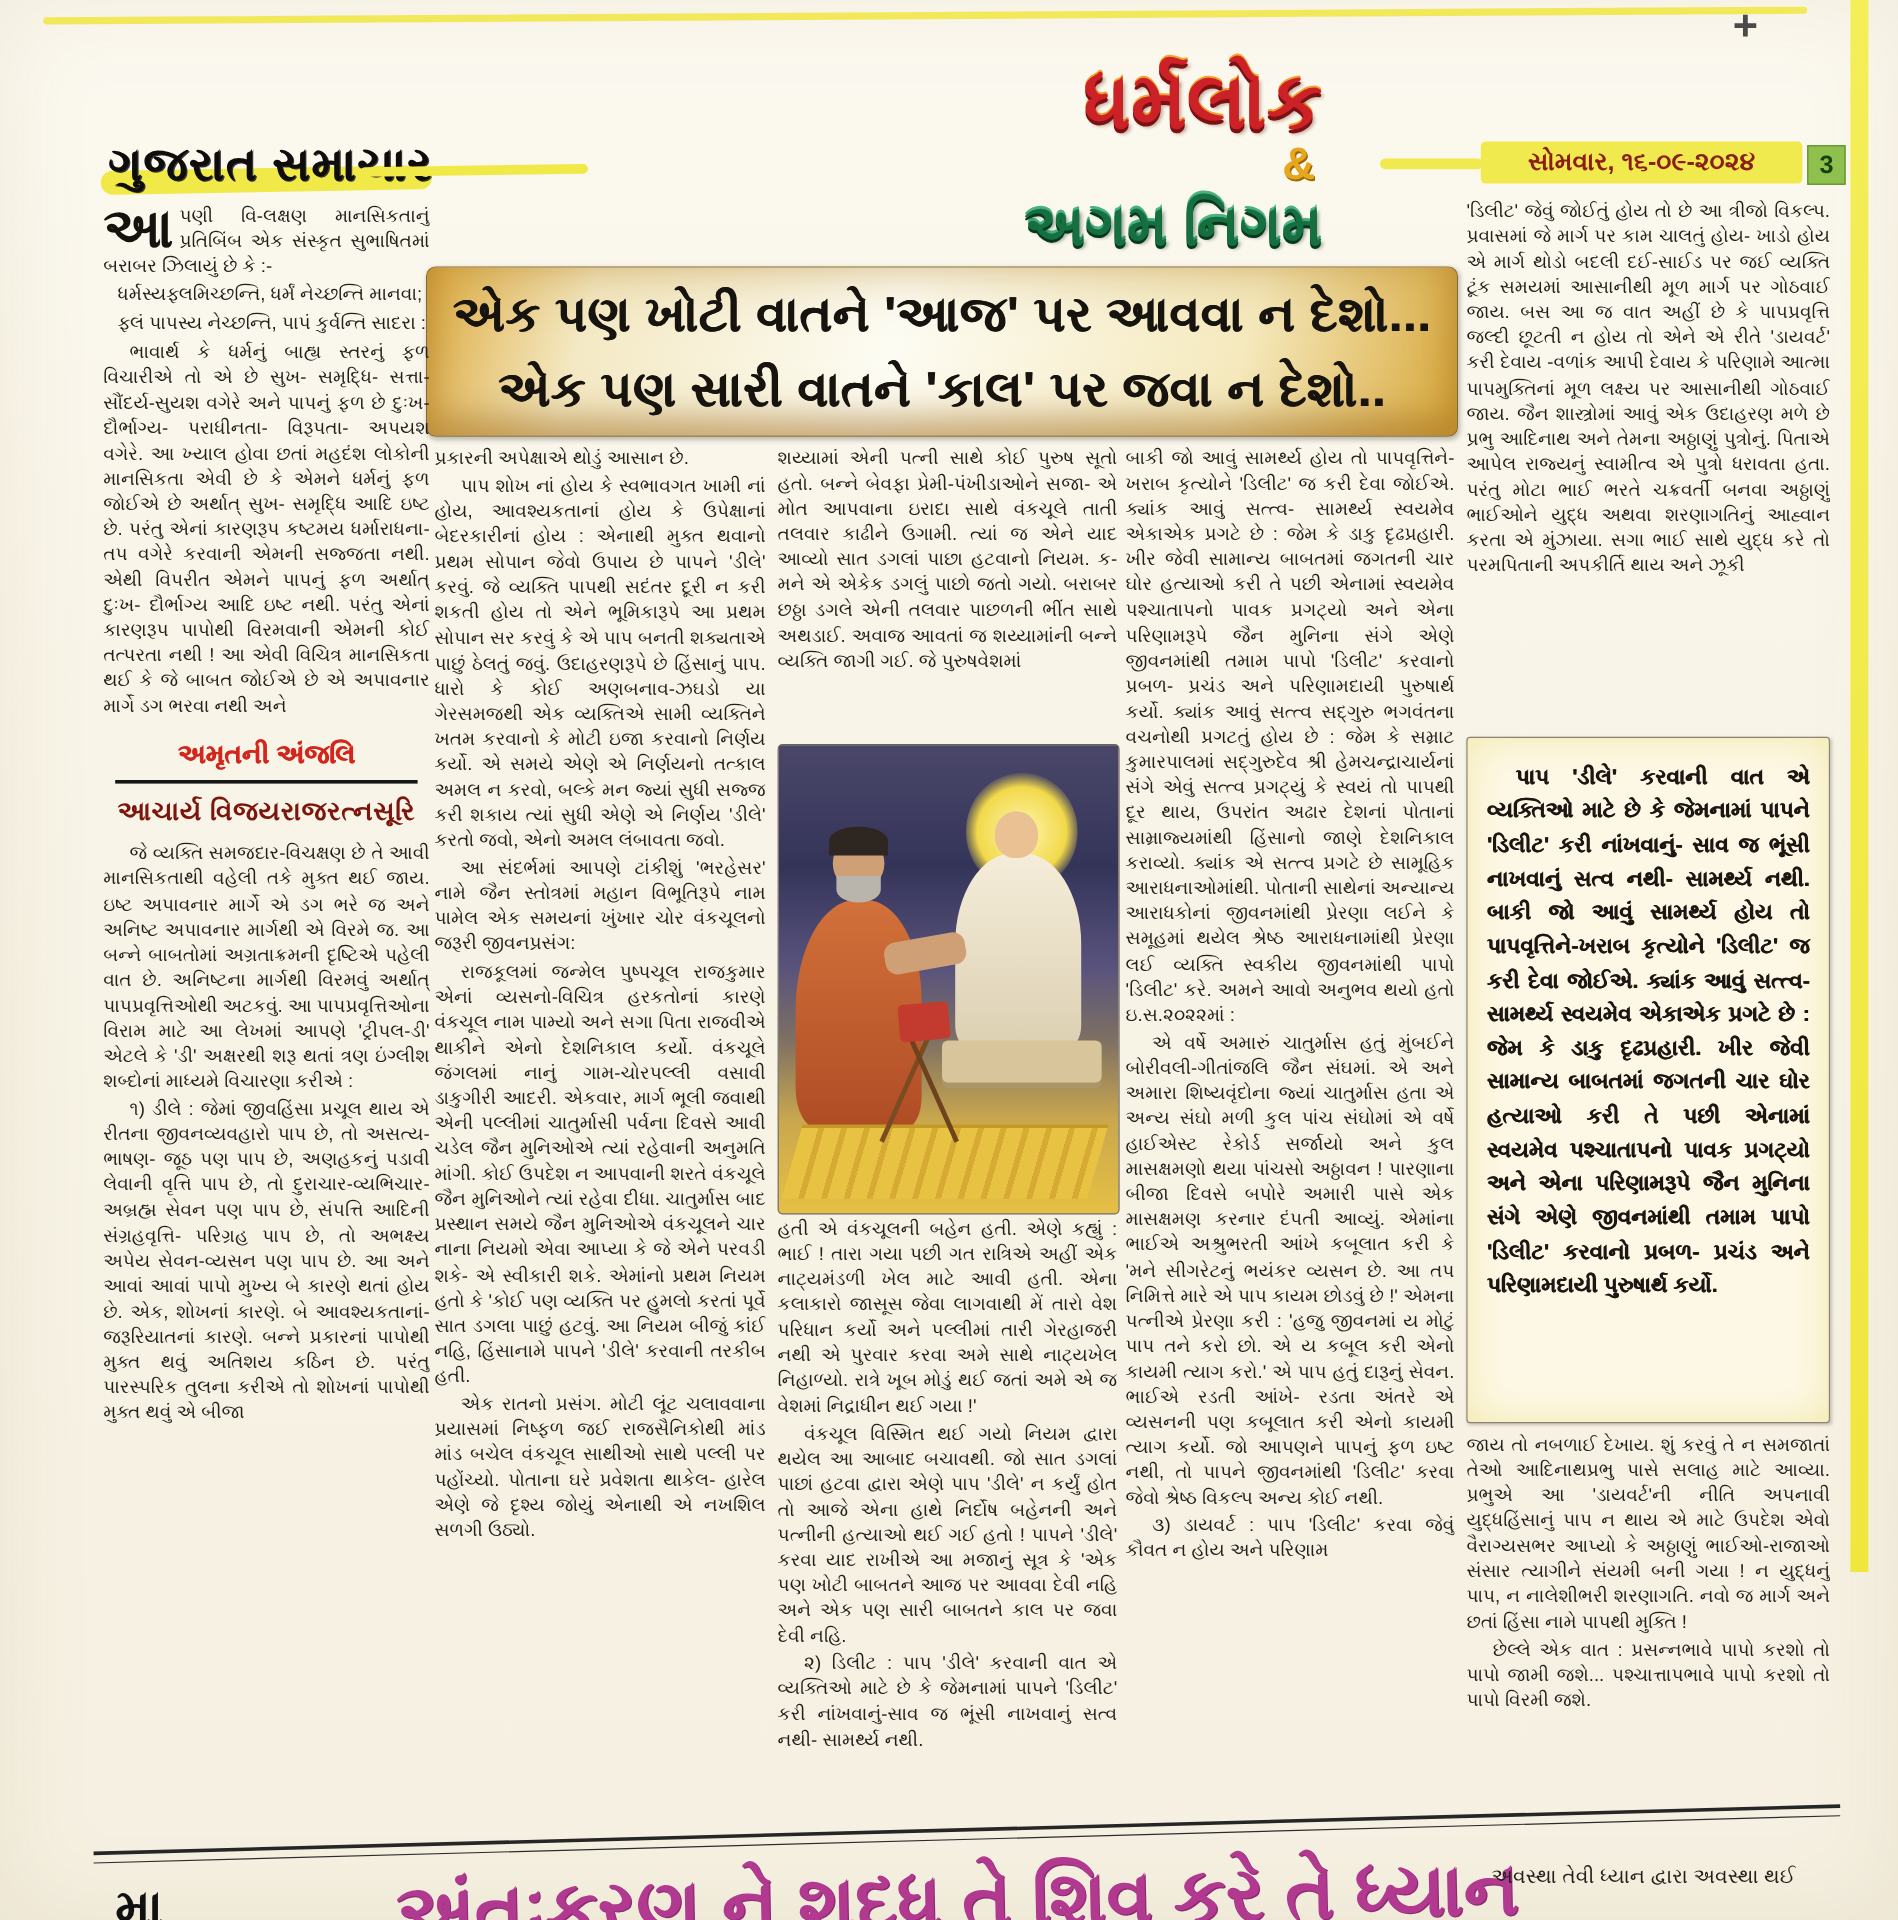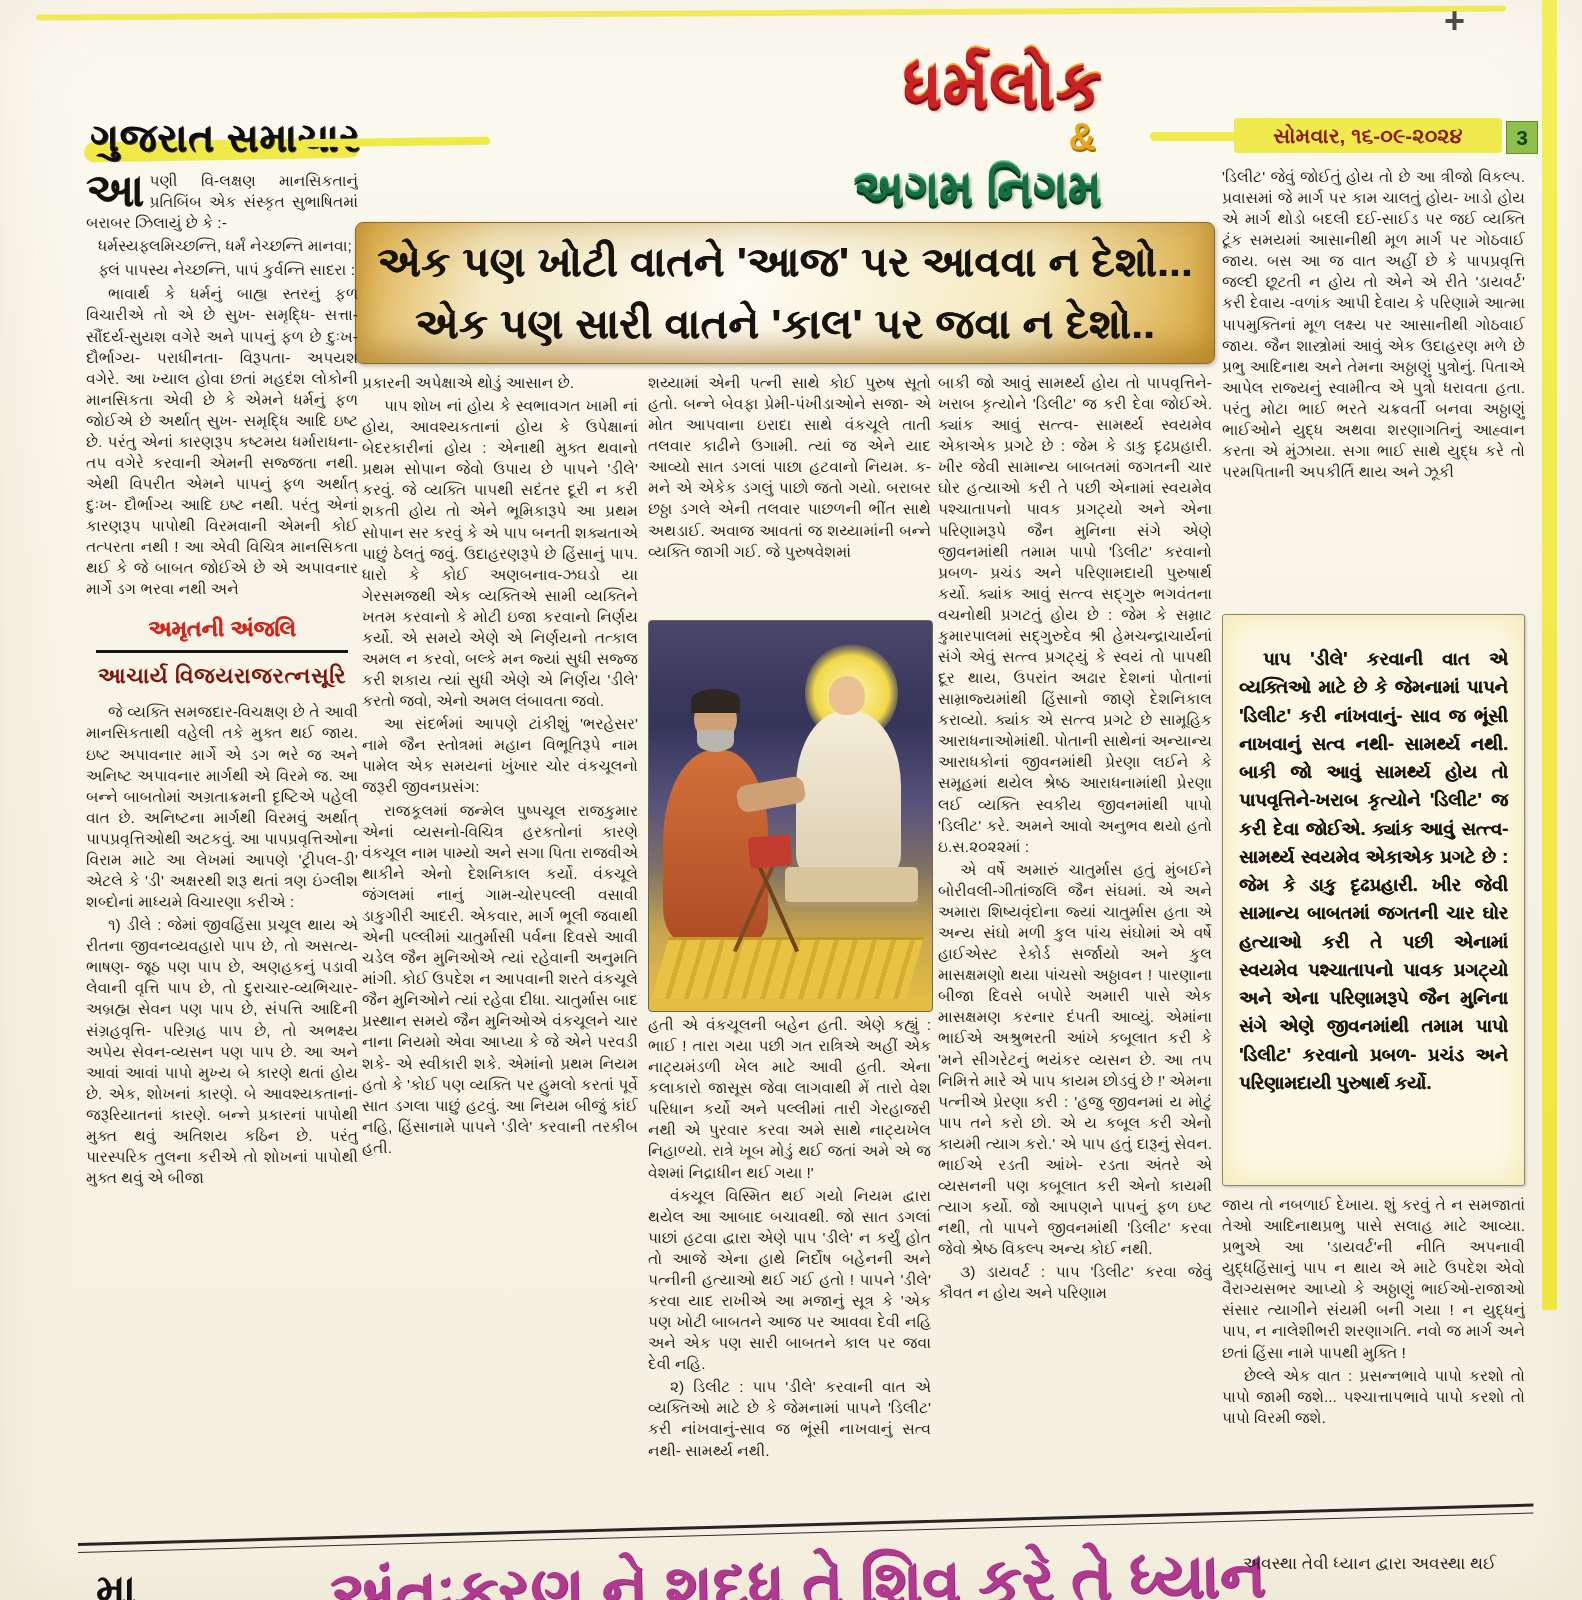--- a/index.html
+++ b/index.html
@@ -63,21 +63,21 @@
   .col p.shloka{text-indent:12px;margin-bottom:3px;}
   .dropcap{float:left;font-size:46px;line-height:36px;font-weight:900;padding:2px 5px 0 0;color:#15120e;}
 
   .sect{margin:14px 4px 10px 4px;text-align:center;}
   .sect-title{color:#d3261c;font-size:22px;font-weight:900;text-shadow:.5px 0 0 #d3261c;}
   .sect-rule{border-top:3.5px solid #161616;margin:7px 6px 8px 6px;}
   .sect-author{color:#7c150c;font-size:22px;font-weight:900;letter-spacing:.5px;}
 
   
   .hibox{position:absolute;left:1222px;top:614px;width:303px;height:572px;box-sizing:border-box;
-         background:#fdf8e6;border:1.5px solid #8d8573;border-radius:3px;padding:30px 16px;
+         background:#fdf8e6;border:1.5px solid #8d8573;border-radius:3px;padding:18px 16px;
          font-size:18px;line-height:1.57;font-weight:800;color:#1c1712;text-align:justify;
          box-shadow:inset 0 0 34px #f3e9ac,1px 1px 3px rgba(0,0,0,.2);overflow:hidden;}
   .hibox p{margin:0;text-indent:24px;text-shadow:.5px 0 0 #1c1712;}
 
   
   .art{position:absolute;left:648px;top:620px;width:283px;height:390px;border:1px solid #6b6458;
        border-radius:4px;overflow:hidden;
        background:linear-gradient(180deg,#4a4769 0%,#343459 26%,#5a547c 48%,#7e7063 63%,#c9a74e 80%,#e6c044 100%);}
   .art *{position:absolute;}
   .halo{left:55%;top:6%;width:33%;height:25%;border-radius:50%;
@@ -155,20 +155,21 @@
     </div>
     <p>જે વ્યક્તિ સમજદાર-વિચક્ષણ છે તે આવી માનસિકતાથી વહેલી તકે મુક્ત થઈ જાય. ઇષ્ટ અપાવનાર માર્ગે એ ડગ ભરે જ અને અનિષ્ટ અપાવનાર માર્ગથી એ વિરમે જ. આ બન્ને બાબતોમાં અગ્રતાક્રમની દૃષ્ટિએ પહેલી વાત છે. અનિષ્ટના માર્ગથી વિરમવું અર્થાત્ પાપપ્રવૃત્તિઓથી અટકવું. આ પાપપ્રવૃત્તિઓના વિરામ માટે આ લેખમાં આપણે 'ટ્રીપલ-ડી' એટલે કે 'ડી' અક્ષરથી શરૂ થતાં ત્રણ ઇંગ્લીશ શબ્દોનાં માધ્યમે વિચારણા કરીએ :</p>
     <p>૧) ડીલે : જેમાં જીવહિંસા પ્રચૂલ થાય એ રીતના જીવનવ્યવહારો પાપ છે, તો અસત્ય- ભાષણ- જૂઠ પણ પાપ છે, અણહકનું પડાવી લેવાની વૃત્તિ પાપ છે, તો દુરાચાર-વ્યભિચાર-અબ્રહ્મ સેવન પણ પાપ છે, સંપત્તિ આદિની સંગ્રહવૃત્તિ- પરિગ્રહ પાપ છે, તો અભક્ષ્ય અપેય સેવન-વ્યસન પણ પાપ છે. આ અને આવાં આવાં પાપો મુખ્ય બે કારણે થતાં હોય છે. એક, શોખનાં કારણે. બે આવશ્યકતાનાં-જરૂરિયાતનાં કારણે. બન્ને પ્રકારનાં પાપોથી મુક્ત થવું અતિશય કઠિન છે. પરંતુ પારસ્પરિક તુલના કરીએ તો શોખનાં પાપોથી મુક્ત થવું એ બીજા</p>
   </div>
 
   <div class="col" style="left:362px;top:372px;width:276px;height:1182px;">
     <p class="noind">પ્રકારની અપેક્ષાએ થોડું આસાન છે.</p>
     <p>પાપ શોખ નાં હોય કે સ્વભાવગત ખામી નાં હોય, આવશ્યકતાનાં હોય કે ઉપેક્ષાનાં બેદરકારીનાં હોય : એનાથી મુક્ત થવાનો પ્રથમ સોપાન જેવો ઉપાય છે પાપને 'ડીલે' કરવું. જે વ્યક્તિ પાપથી સદંતર દૂરી ન કરી શકતી હોય તો એને ભૂમિકારૂપે આ પ્રથમ સોપાન સર કરવું કે એ પાપ બનતી શક્યતાએ પાછું ઠેલતું જવું. ઉદાહરણરૂપે છે હિંસાનું પાપ. ધારો કે કોઈ અણબનાવ-ઝઘડો યા ગેરસમજથી એક વ્યક્તિએ સામી વ્યક્તિને ખતમ કરવાનો કે મોટી ઇજા કરવાનો નિર્ણય કર્યો. એ સમયે એણે એ નિર્ણયનો તત્કાલ અમલ ન કરવો, બલ્કે મન જ્યાં સુધી સજ્જ કરી શકાય ત્યાં સુધી એણે એ નિર્ણય 'ડીલે' કરતો જવો, એનો અમલ લંબાવતા જવો.</p>
     <p>આ સંદર્ભમાં આપણે ટાંકીશું 'ભરહેસર' નામે જૈન સ્તોત્રમાં મહાન વિભૂતિરૂપે નામ પામેલ એક સમયનાં ખુંખાર ચોર વંકચૂલનો જરૂરી જીવનપ્રસંગ:</p>
     <p>રાજકૂલમાં જન્મેલ પુષ્પચૂલ રાજકુમાર એનાં વ્યસનો-વિચિત્ર હરકતોનાં કારણે વંકચૂલ નામ પામ્યો અને સગા પિતા રાજવીએ થાકીને એનો દેશનિકાલ કર્યો. વંકચૂલે જંગલમાં નાનું ગામ-ચોરપલ્લી વસાવી ડાકુગીરી આદરી. એકવાર, માર્ગ ભૂલી જવાથી એની પલ્લીમાં ચાતુર્માસી પર્વના દિવસે આવી ચડેલ જૈન મુનિઓએ ત્યાં રહેવાની અનુમતિ માંગી. કોઈ ઉપદેશ ન આપવાની શરતે વંકચૂલે જૈન મુનિઓને ત્યાં રહેવા દીધા. ચાતુર્માસ બાદ પ્રસ્થાન સમયે જૈન મુનિઓએ વંકચૂલને ચાર નાના નિયમો એવા આપ્યા કે જે એને પરવડી શકે- એ સ્વીકારી શકે. એમાંનો પ્રથમ નિયમ હતો કે 'કોઈ પણ વ્યક્તિ પર હુમલો કરતાં પૂર્વે સાત ડગલા પાછું હટવું. આ નિયમ બીજું કાંઈ નહિ, હિંસાનામે પાપને 'ડીલે' કરવાની તરકીબ હતી.</p>
+    <p>એક રાતનો પ્રસંગ. મોટી લૂંટ ચલાવવાના પ્રયાસમાં નિષ્ફળ જઈ રાજસૈનિકોથી માંડ માંડ બચેલ વંકચૂલ સાથીઓ સાથે પલ્લી પર પહોંચ્યો. પોતાના ઘરે પ્રવેશતા થાકેલ- હારેલ એણે જે દૃશ્ય જોયું એનાથી એ નખશિલ સળગી ઉઠ્યો.</p>
   </div>
 
   <div class="col" style="left:648px;top:372px;width:283px;height:246px;">
     <p class="noind">શય્યામાં એની પત્ની સાથે કોઈ પુરુષ સૂતો હતો. બન્ને બેવફા પ્રેમી-પંખીડાઓને સજા- એ મોત આપવાના ઇરાદા સાથે વંકચૂલે તાતી તલવાર કાઢીને ઉગામી. ત્યાં જ એને યાદ આવ્યો સાત ડગલાં પાછા હટવાનો નિયમ. ક-મને એ એકેક ડગલું પાછો જતો ગયો. બરાબર છઠ્ઠા ડગલે એની તલવાર પાછળની ભીંત સાથે અથડાઈ. અવાજ આવતાં જ શય્યામાંની બન્ને વ્યક્તિ જાગી ગઈ. જે પુરુષવેશમાં</p>
   </div>
 
   <div class="art">
     <div class="halo"></div>
     <div class="monk-body"></div>
     <div class="monk-head"></div>

